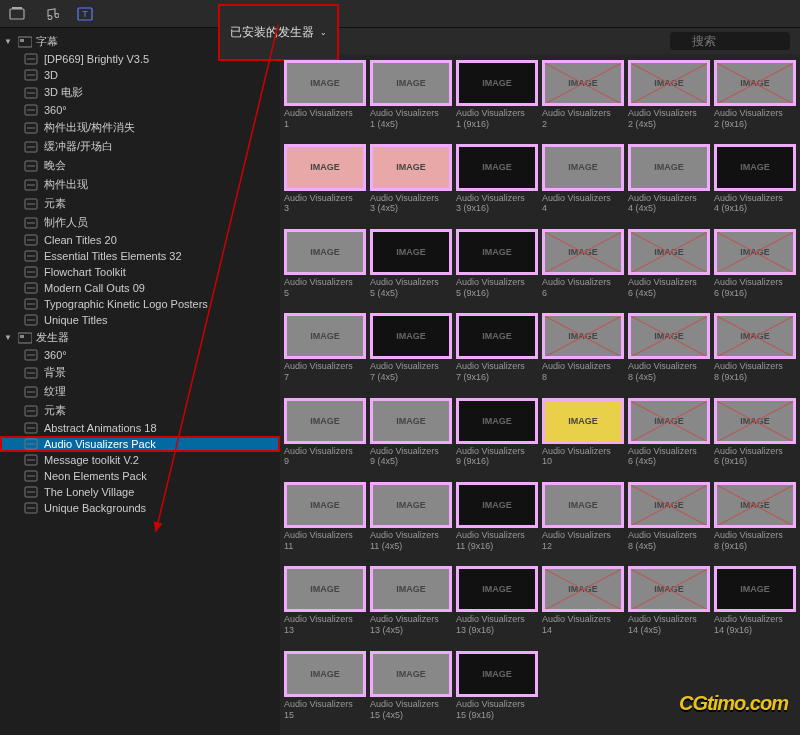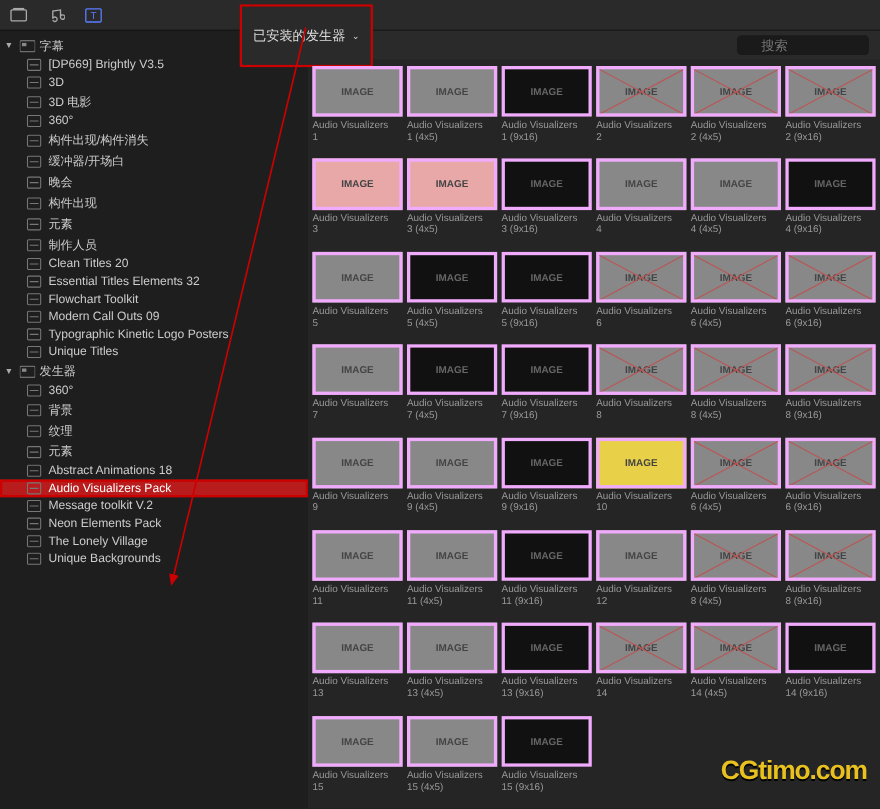--- a/index.html
+++ b/index.html
@@ -60,21 +60,21 @@
 }
 .disclosure { width: 10px; font-size: 8px; color: #aaa; }
 .item {
   display: flex;
   align-items: center;
   padding: 2px 4px 2px 24px;
   gap: 6px;
   cursor: pointer;
 }
 .item.selected {
-  background: #b91c1c;
+  background: #0369a1;
   color: #fff;
 }
 .item.highlighted {
   outline: 2px solid #c00;
   outline-offset: -2px;
 }
 .item-icon, .cat-icon {
   width: 14px; height: 12px;
   display: inline-flex;
   align-items: center; justify-content: center;
@@ -154,22 +154,23 @@
 }
 .arrow {
   position: absolute;
   pointer-events: none;
   z-index: 10;
 }
 .watermark {
   position: absolute;
   right: 12px;
   bottom: 20px;
-  font-size: 24px;
+  font-size: 20px;
   font-weight: 900;
+  font-style: italic;
   color: #e8c020;
   text-shadow: 0 2px 0 #000;
   letter-spacing: -1px;
 }
 </style>
 </head>
 <body>
 
 <div class="toolbar">
   <span class="tool-icon">

